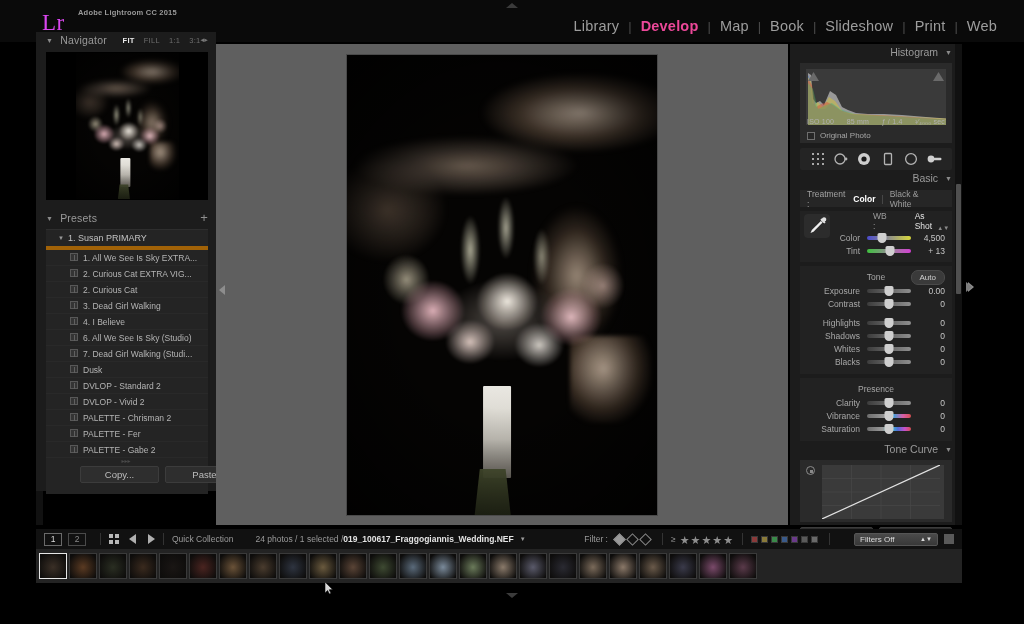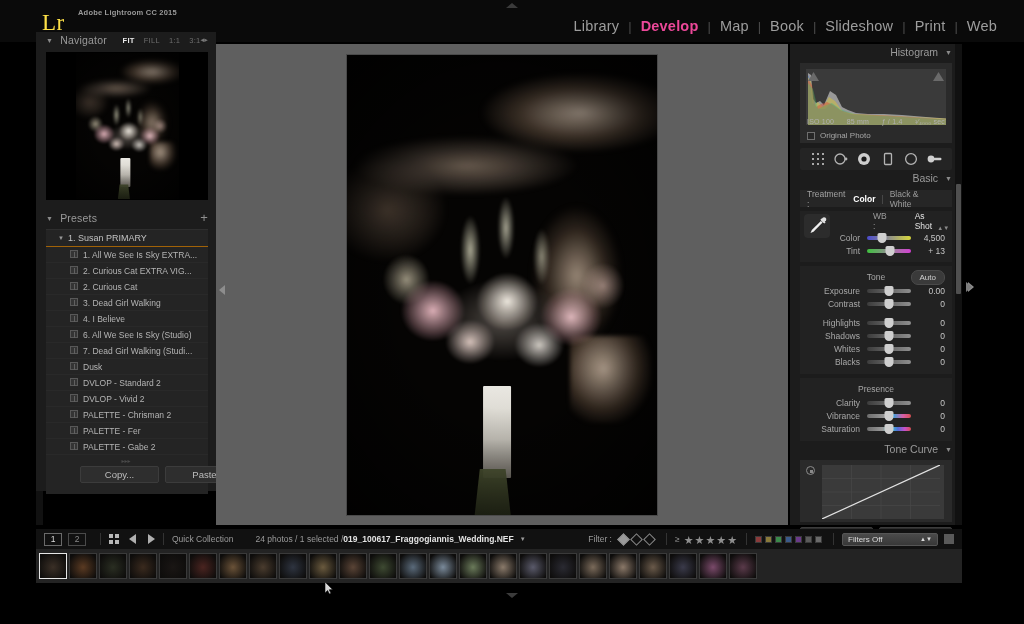--- a/index.html
+++ b/index.html
@@ -10,21 +10,21 @@
     overflow: hidden;
     position: relative;
     color: #bbb;
   }
   .app { position: absolute; inset: 0; background: #000; }
 
   
   .topbar { position: absolute; left: 0; top: 0; width: 1024px; height: 42px; background: #0a0a0a; }
   .lr-logo {
     position: absolute; left: 42px; top: 10px;
-    font-size: 23px; color: #fde047; letter-spacing: .5px;
+    font-size: 23px; color: #d946ef; letter-spacing: .5px;
     font-family: "Liberation Serif", serif;
   }
   .id-plate { position: absolute; left: 78px; top: 8px; }
   .id-line1 { font-size: 7.5px; color: #9a9a9a; letter-spacing: .2px; font-weight: bold; }
   .id-line2 { font-size: 12.5px; color: #cfcfcf; margin-top: 3px; letter-spacing: .1px; }
   .id-tri { display: inline-block; font-size: 8px; color: #9a9a9a; margin-left: 7px; vertical-align: 2px; }
 
   .modules { position: absolute; right: 18px; top: 18px; display: flex; align-items: center; gap: 0; }
   .mod { font-size: 14.5px; color: #9d9d9d; padding: 0 9px; letter-spacing: .2px; }
   .mod.active { color: #ec4899; font-weight: bold; }
@@ -58,21 +58,21 @@
 
   .presets-head { margin-top: 10px; }
   .plus { margin-left: auto; font-size: 13px; color: #8f8f8f; line-height: 10px; }
 
   .preset-list {
     margin: 3px 8px 0 10px; height: 265px; background: #242424;
     overflow: hidden; border-top: 1px solid #2e2e2e;
   }
   .preset-folder {
     font-size: 9px; color: #c2c2c2; padding: 3px 0 3px 22px; position: relative;
-    border-bottom: 1px solid #a16207;
+    border-bottom: 4px solid #a16207;
   }
   .preset-folder .ftri { position: absolute; left: 12px; top: 5px; font-size: 6px; color: #999; }
   .preset-row {
     font-size: 8.5px; color: #b4b4b4; padding: 2.5px 0 2.5px 37px; position: relative;
     border-bottom: 1px solid #292929; white-space: nowrap; overflow: hidden;
   }
   .preset-row .pico {
     position: absolute; left: 24px; top: 3px; width: 8px; height: 8px;
     border: 1px solid #585858; background: #343434;
   }
@@ -248,22 +248,22 @@
   .arr.l { border-right: 7px solid #b0b0b0; }
   .arr.r { border-left: 7px solid #b0b0b0; }
   .fs-txt { font-size: 8.5px; color: #9b9b9b; }
   .fs-txt b { color: #e4e4e4; }
   .filter-lab { font-size: 8.5px; color: #9b9b9b; margin-right: 7px; }
   .flag { width: 9px; height: 9px; transform: rotate(45deg); border: 1px solid #8a8a8a; margin-right: 4px; }
   .flag.on { background: #9a9a9a; }
   .star { color: #8e8e8e; font-size: 11px; margin-right: 1px; }
   .lbl-sw { width: 7px; height: 7px; margin-right: 3px; border: 1px solid #3a3a3a; }
   .filters-sel {
-    width: 96px; height: 13px; background: linear-gradient(180deg,#4a4a4a,#383838); border: 1px solid #555;
-    font-size: 8px; color: #ddd; display: flex; align-items: center; padding: 0 5px; border-radius: 2px;
+    width: 84px; height: 13px; background: linear-gradient(180deg,#4a4a4a,#383838); border: 1px solid #555;
+    font-size: 8px; color: #ddd; display: flex; align-items: center; padding: 0 5px; border-radius: 2px; margin-left: 16px;
   }
   .sw-sq { width: 10px; height: 10px; background: #5a5a5a; margin-left: 6px; }
 
   
   .filmstrip { position: absolute; left: 36px; top: 549px; width: 926px; height: 34px; background: #232323; display: flex; align-items: center; padding: 0 3px; gap: 2px; }
   .fthumb { width: 28px; height: 26px; background: #151515; border: 1px solid #3a3a3a; position: relative; overflow: hidden; flex: 0 0 auto; }
   .fthumb.sel { border-color: #e6e6e6; }
   .bottom-handle {
     position: absolute; left: 50%; bottom: 26px; transform: translateX(-50%);
     width: 0; height: 0; border-left: 6px solid transparent; border-right: 6px solid transparent; border-top: 5px solid #3b3b3b;

